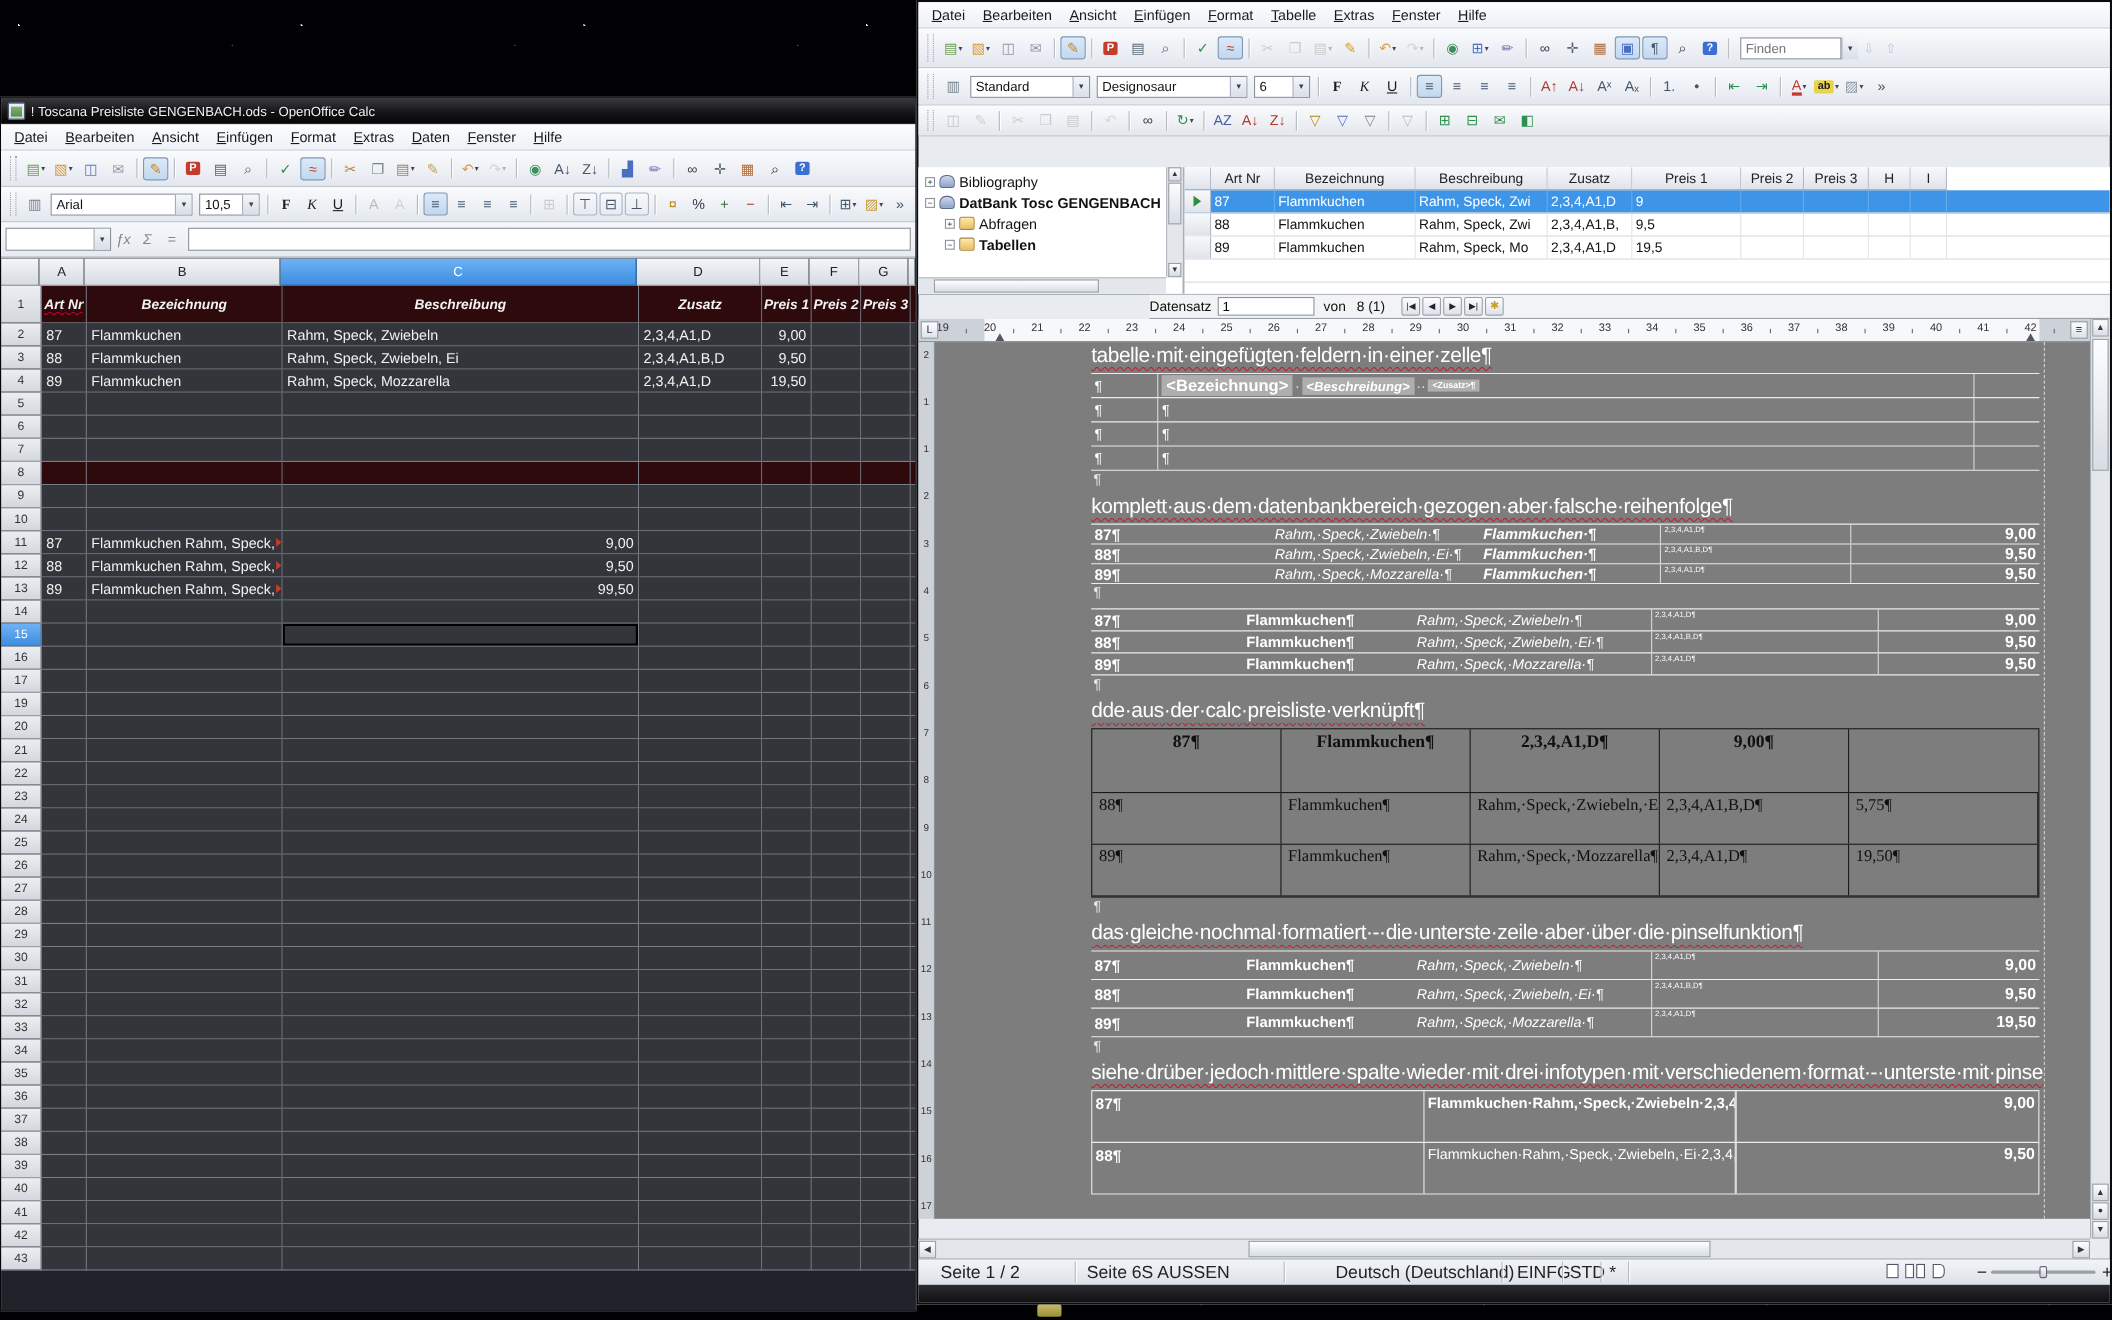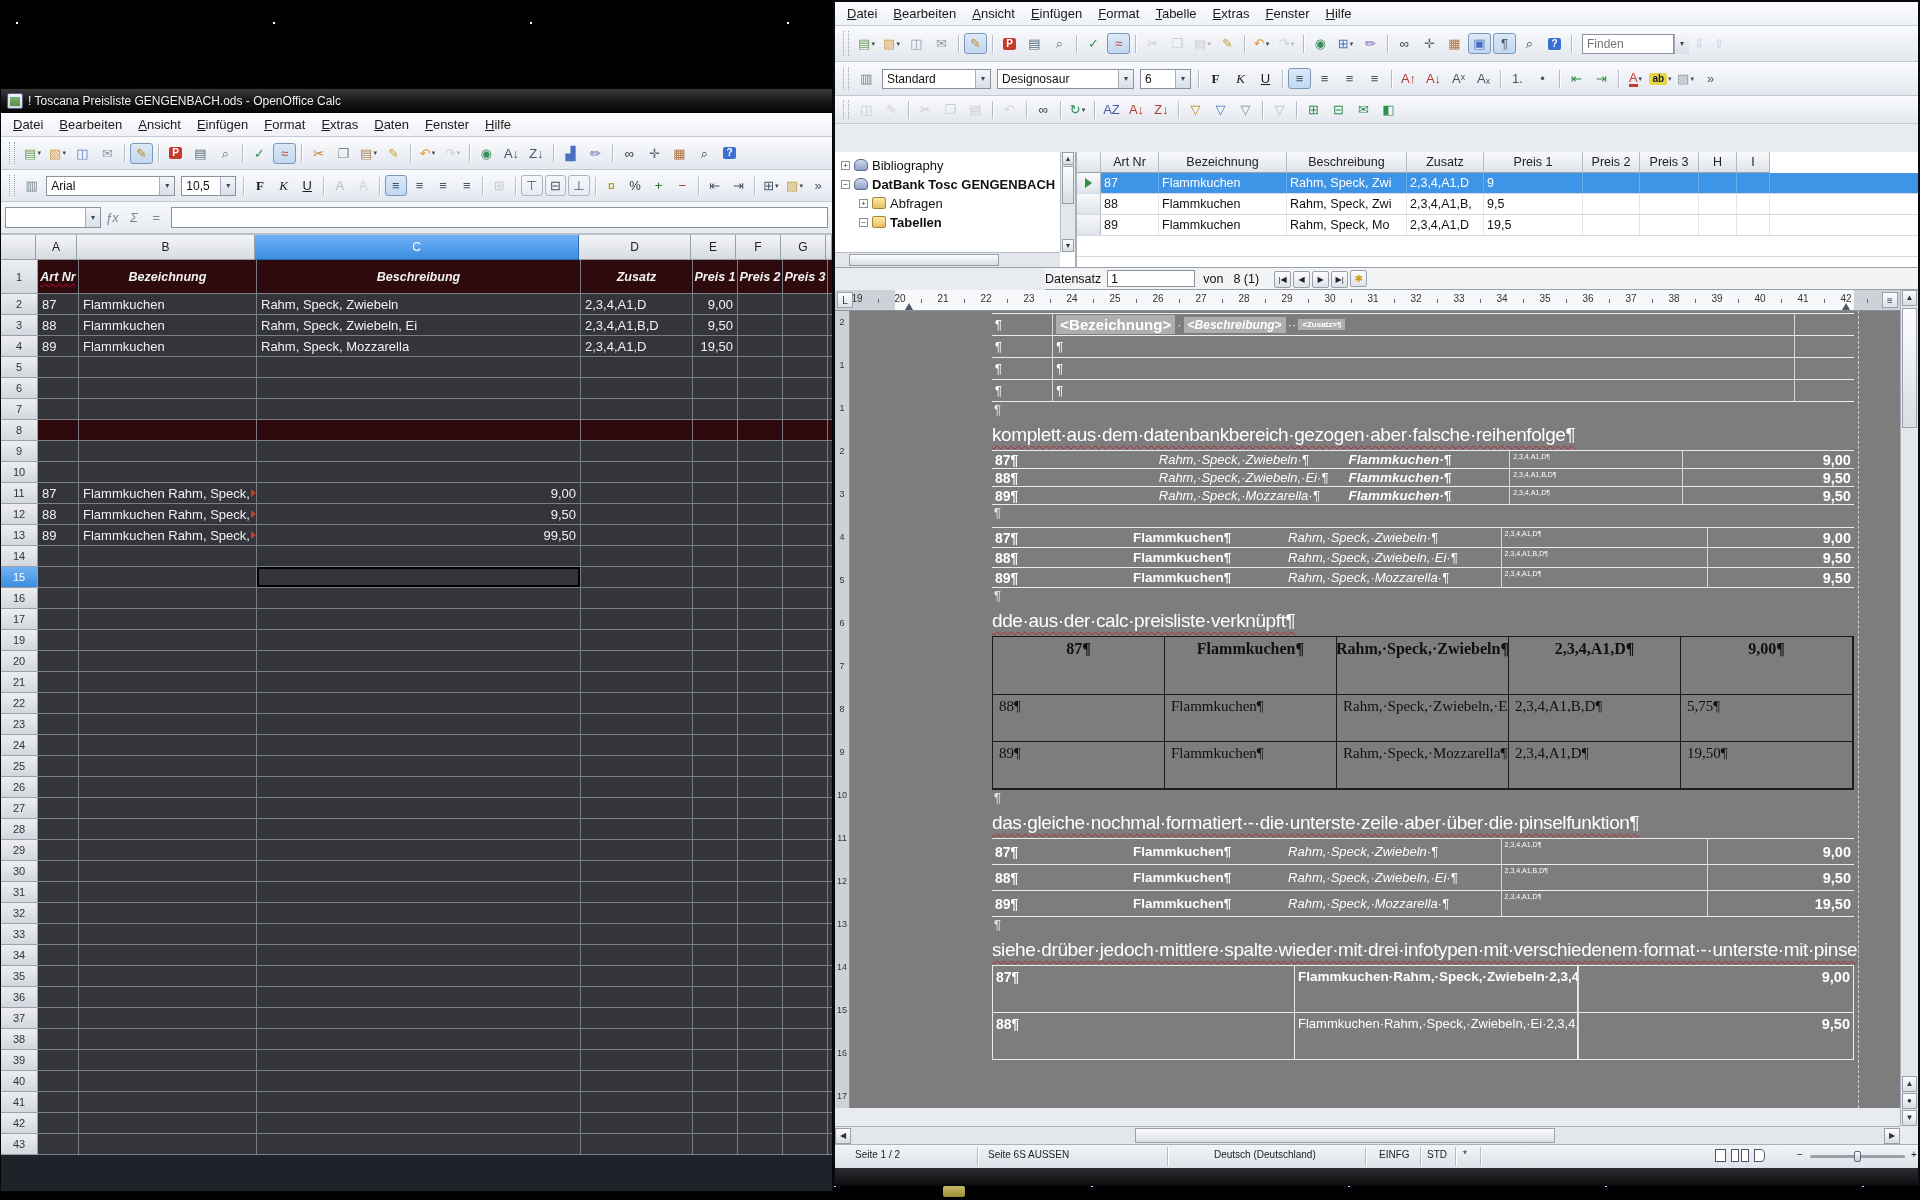--- a/index.html
+++ b/index.html
@@ -169,21 +169,21 @@
   .chip-lg { font-size:15px; }
   .chip-md { font-size:12px; font-style:italic; }
   .chip-sm { font-size:8px; vertical-align:top; }
   .chip-sep { color:#e8e8e8; margin:0 2px; }
   
   .vscroll { position:absolute; right:0; top:288px; width:18px; bottom:58px; background:#e3e6eb; border-left:1px solid #aab0ba; }
   .sc-btn { position:absolute; left:1px; right:1px; height:16px; background:linear-gradient(#fdfdfe,#d8dde4);
     border:1px solid #9aa0a8; font-size:8px; color:#334; text-align:center; line-height:14px; }
   .hscroll { position:absolute; left:0; bottom:40px; right:18px; height:18px; background:#e3e6eb; border-top:1px solid #aab0ba; }
   .statusbar { position:absolute; left:0; bottom:16px; right:0; height:24px;
-    background:linear-gradient(#f2f4f7,#dde2e9); border-top:1px solid #aab0ba; font-size:10px; color:#222; }
+    background:linear-gradient(#f2f4f7,#dde2e9); border-top:1px solid #aab0ba; font-size:16px; color:#222; }
   .sb-item { position:absolute; top:4px; white-space:nowrap; }
   .sb-sep { position:absolute; top:2px; width:1px; height:19px; background:#b4bac4; box-shadow:1px 0 0 #fff; }
   .viewico { display:inline-block; width:11px; height:13px; border:1px solid #556; background:#fff; margin-right:2px; }
   .zoomslider { position:absolute; top:10px; height:3px; background:#9aa0a8; border-radius:2px; }
   .zoomknob { position:absolute; top:-4px; width:7px; height:11px; background:linear-gradient(#fdfdfe,#c8cfd8);
     border:1px solid #667; border-radius:2px; }
   .botframe { position:absolute; left:0; bottom:0; right:0; height:16px; background:linear-gradient(#2c2c30,#101013); }
   .desktop-item { position:absolute; left:943px; top:1186px; width:22px; height:11px;
     background:linear-gradient(#e8da7a,#b8a640); border-radius:2px; opacity:.85; }
 </style>
@@ -1327,20 +1327,21 @@
         <span class="vr-num" style="top: 608px;">13</span>
         <span class="vr-num" style="top: 651px;">14</span>
         <span class="vr-num" style="top: 694px;">15</span>
         <span class="vr-num" style="top: 737px;">16</span>
         <span class="vr-num" style="top: 780px;">17</span>
       </div>
 
     <div class="doc-canvas">
       <div class="text-boundary"></div>
       <div class="doc-content" id="doc-content">
+          <div class="doc-heading">tabelle·mit·eingefügten·feldern·in·einer·zelle¶</div>
           <div class="dtbl lines">
             <div class="drow" style="height: 22px;">
               <span class="dcell" style="width: 7%; flex: 0 0 7%;">¶</span>
               <span class="dcell" style="width: 86%; flex: 0 0 86%; border-left: 1px solid rgba(255, 255, 255, 0.7);">
                 <span class="fieldchip chip-lg">&lt;Bezeichnung&gt;</span>
                 <span class="chip-sep">·</span>
                 <span class="fieldchip chip-md">&lt;Beschreibung&gt;</span>
                 <span class="chip-sep">··</span>
                 <span class="fieldchip chip-sm">&lt;Zusatz&gt;¶</span>
               </span>
@@ -1410,21 +1411,20 @@
               <span class="dcell dtiny" style="width: 24%; flex: 0 0 24%;">2,3,4,A1,D¶</span>
               <span class="dcell dprice" style="width: 17%; flex: 0 0 17%;">9,50</span>
             </div>
           </div>
           <div class="para-pilcrow">¶</div>
           <div class="doc-heading">dde·aus·der·calc·preisliste·verknüpft¶</div>
           <div class="dtbl bordered">
             <div class="drow hdr" style="height: 58px;">
               <span class="dcell" style="width: 20%; flex: 0 0 20%; justify-content: center;">87¶</span>
               <span class="dcell" style="width: 20%; flex: 0 0 20%; justify-content: center;">Flammkuchen¶</span>
-              <span class="dcell" style="width: 20%; flex: 0 0 20%; justify-content: center;">Rahm,·Speck,·Zwiebeln¶</span>
               <span class="dcell" style="width: 20%; flex: 0 0 20%; justify-content: center;">2,3,4,A1,D¶</span>
               <span class="dcell" style="width: 20%; flex: 0 0 20%; justify-content: center;">9,00¶</span>
             </div>
             <div class="drow" style="height: 47px;">
               <span class="dcell" style="width: 20%; flex: 0 0 20%;">88¶</span>
               <span class="dcell" style="width: 20%; flex: 0 0 20%;">Flammkuchen¶</span>
               <span class="dcell" style="width: 20%; flex: 0 0 20%;">Rahm,·Speck,·Zwiebeln,·Ei¶</span>
               <span class="dcell" style="width: 20%; flex: 0 0 20%;">2,3,4,A1,B,D¶</span>
               <span class="dcell" style="width: 20%; flex: 0 0 20%;">5,75¶</span>
             </div>

